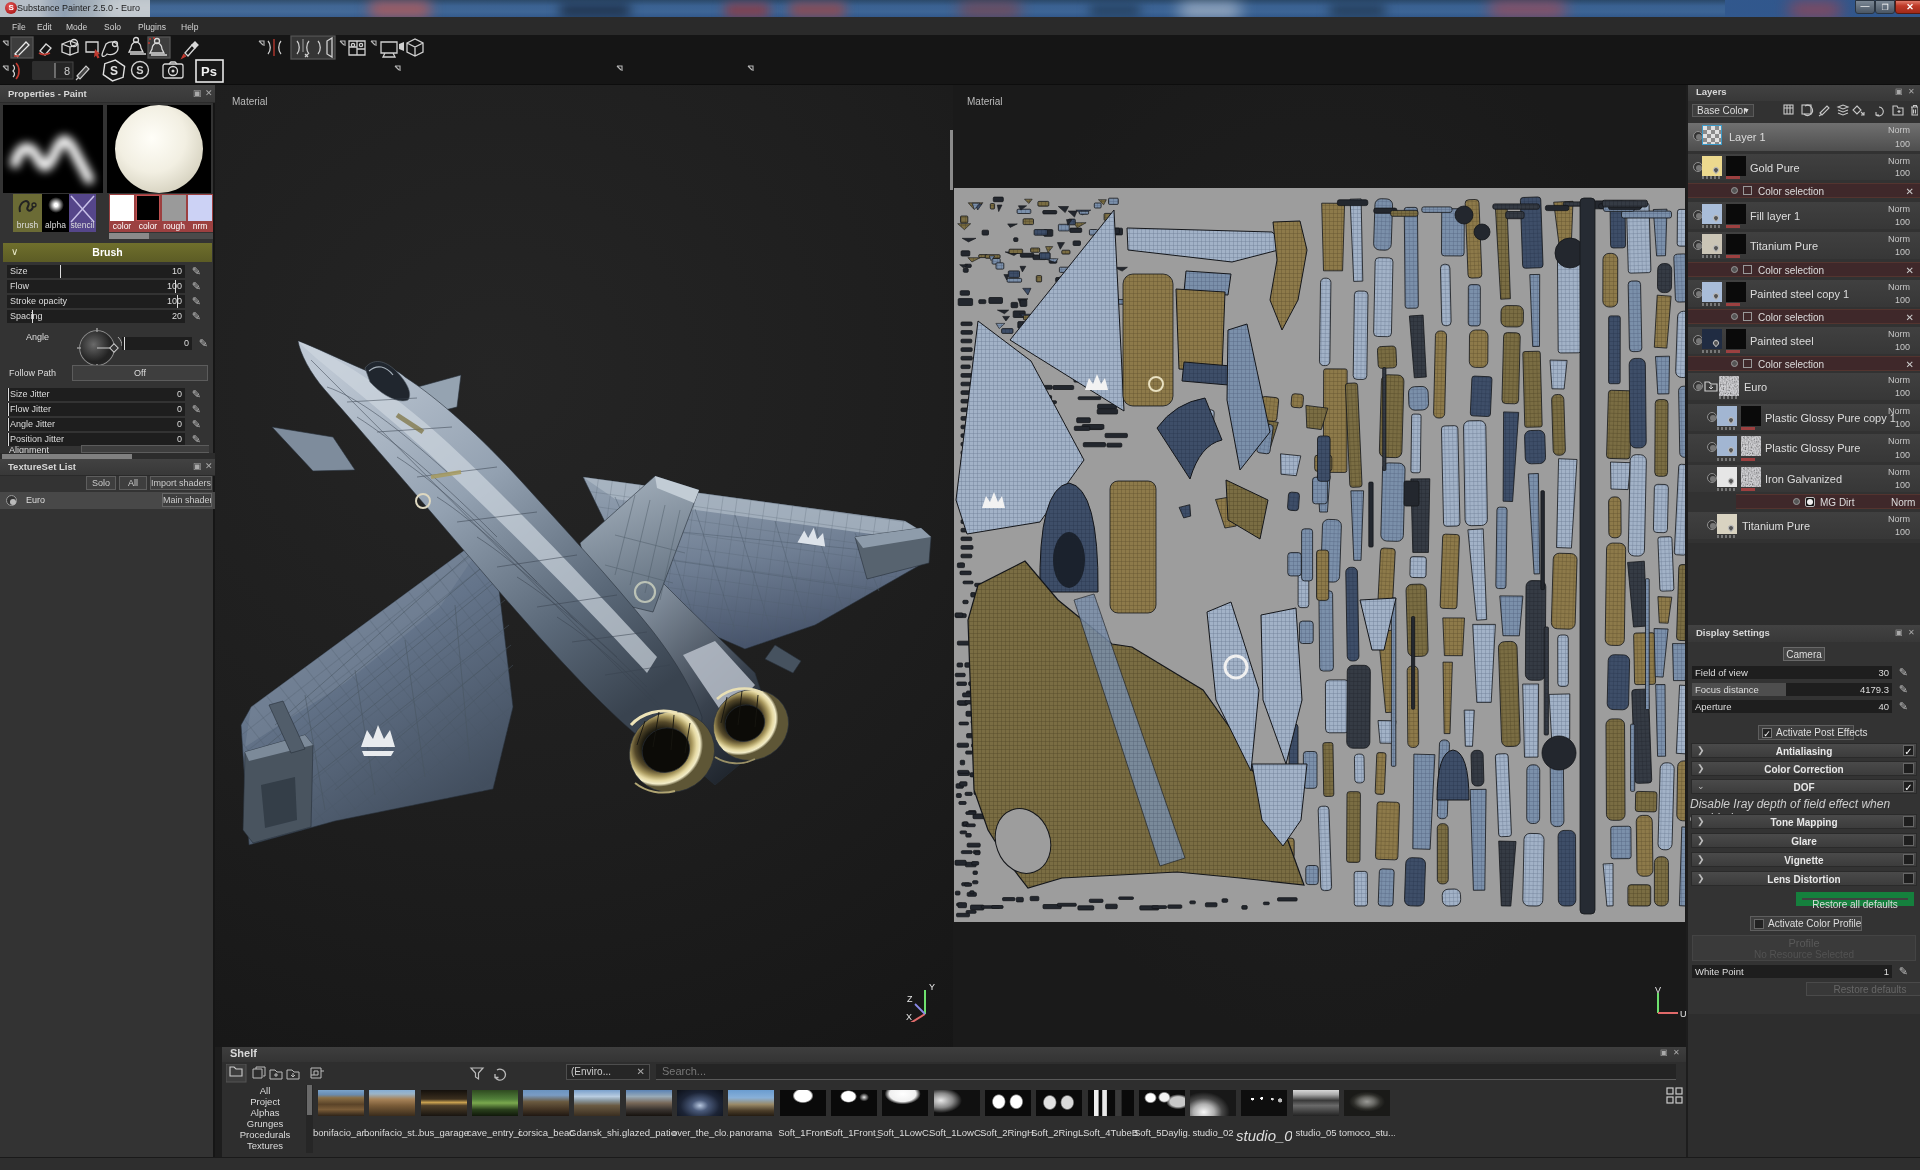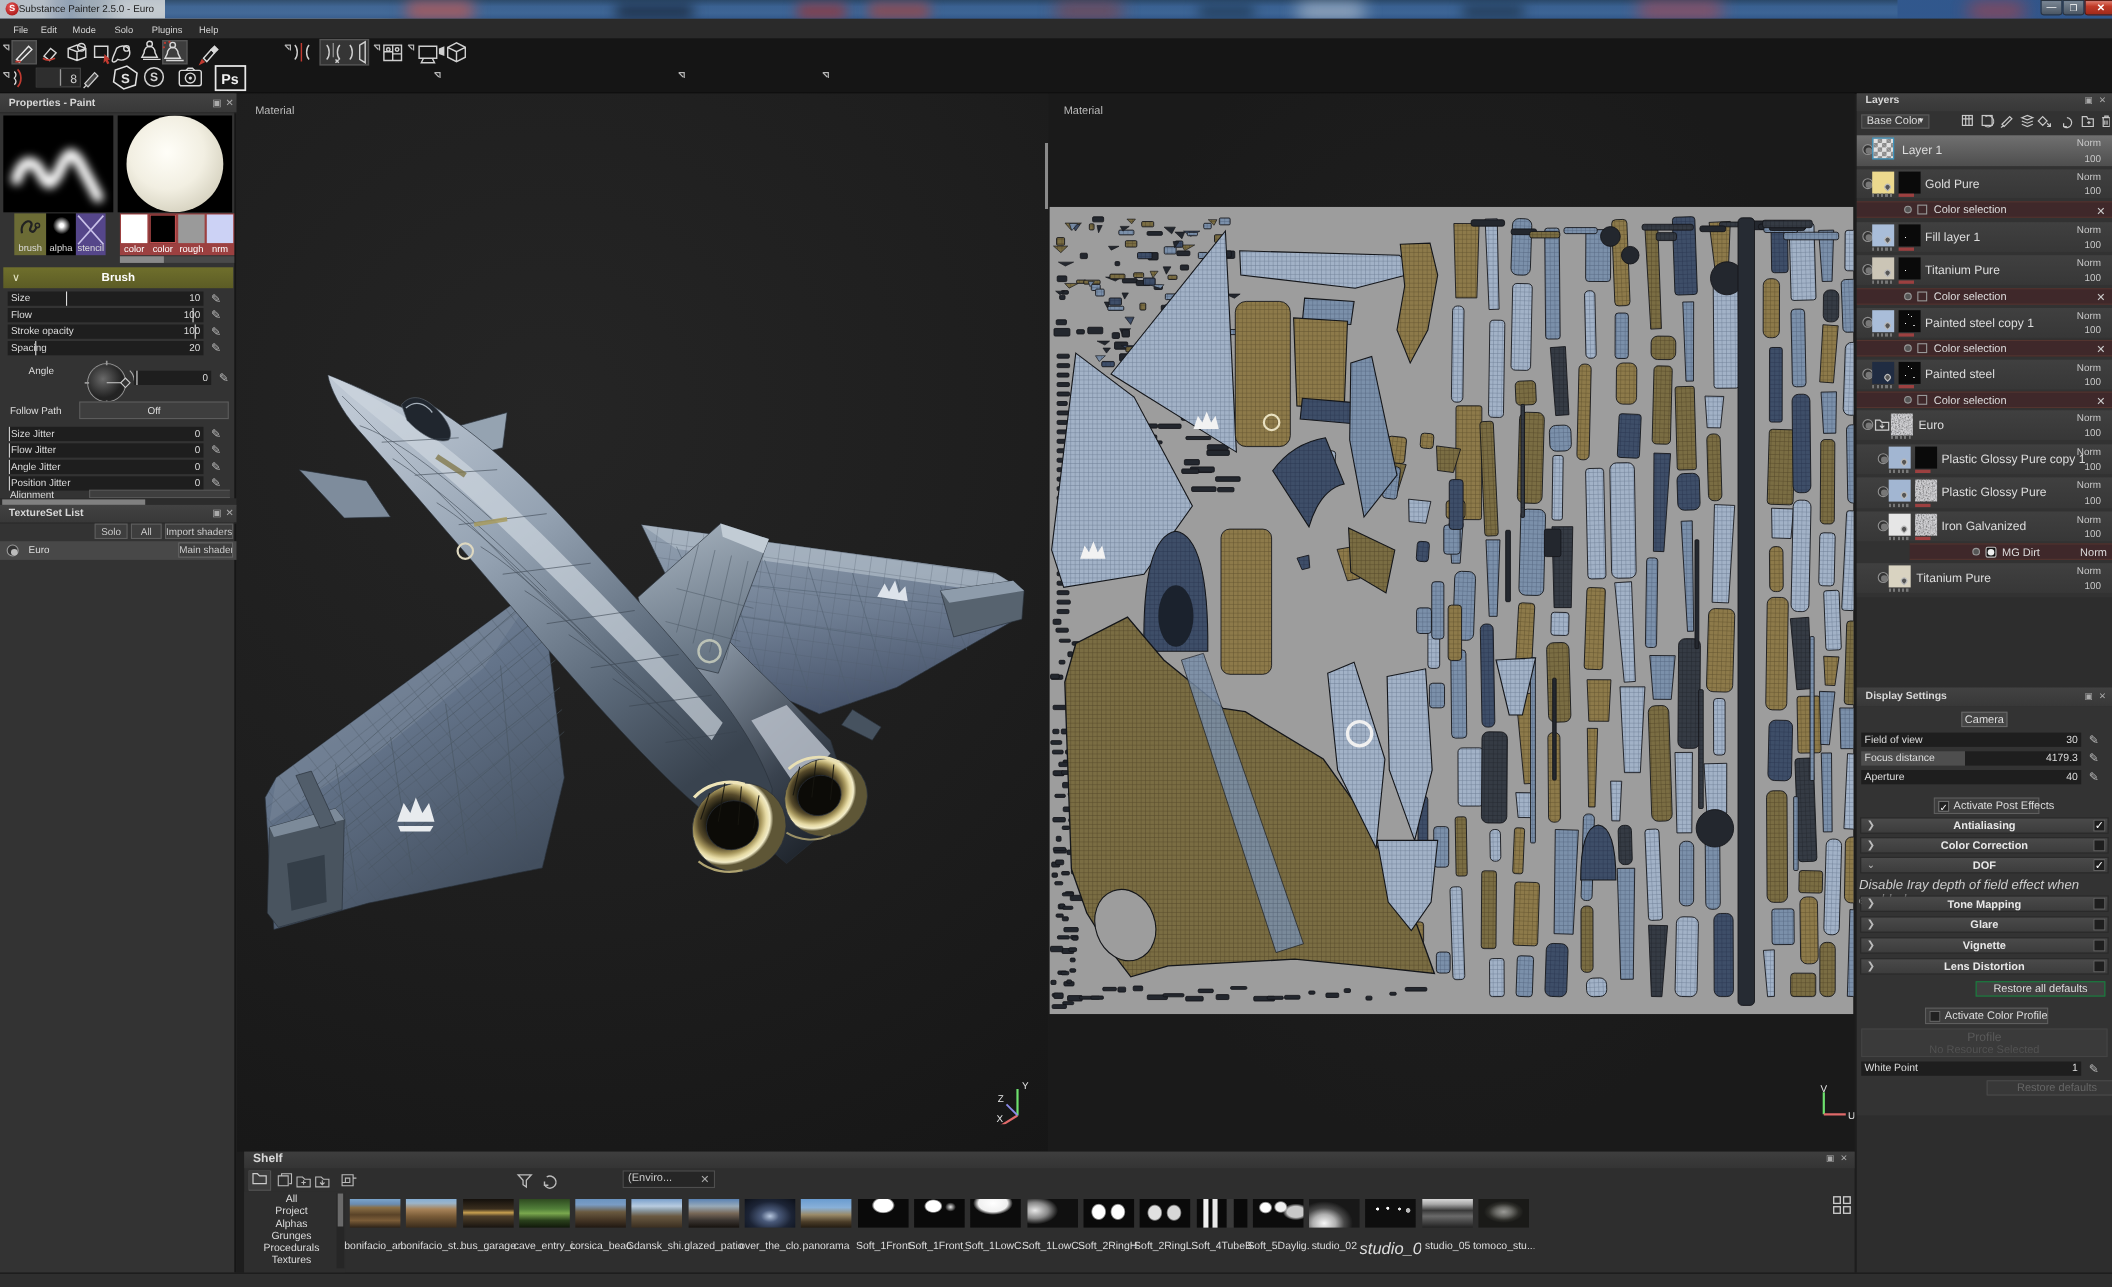--- a/index.html
+++ b/index.html
@@ -1155,21 +1155,21 @@
     <div class="secbar" style="top:767px;">
         <span class="ch">❯</span>
         <b>Vignette</b>
         <span class="cbox"></span>
       </div>
     <div class="secbar" style="top:786px;">
         <span class="ch">❯</span>
         <b>Lens Distortion</b>
         <span class="cbox"></span>
       </div>
-    <div class="abs" style="left:108px;top:807px;width:118px;height:14px;background:#404040;border:1px solid #15803d;color:#ddd;font-size:10px;text-align:center;line-height:13px;">Restore all defaults</div>
+    <div class="abs" style="left:108px;top:807px;width:118px;height:14px;background:#404040;border:6px solid #15803d;color:#ddd;font-size:10px;text-align:center;line-height:13px;">Restore all defaults</div>
     <div class="abs" style="left:62px;top:831px;width:112px;height:15px;background:#3e3e3e;border:1px solid #5e5e5e;">
       <div class="abs" style="left:3px;top:2px;width:10px;height:10px;background:#222;border:1px solid #666;"></div>
       <span class="abs" style="left:17px;top:1px;color:#ddd;font-size:10px;white-space:nowrap;">Activate Color Profile</span>
     </div>
     <div class="abs" style="left:4px;top:850px;width:224px;height:26px;background:#3a3a3a;border:1px solid #444;">
       <div style="text-align:center;color:#595959;font-size:11px;padding-top:1px;">Profile</div>
       <div style="text-align:center;color:#525252;font-size:10px;">No Resource Selected</div>
     </div>
     <div class="abs srow" style="top:880px;">
         <b>White Point</b>
@@ -1193,20 +1193,23 @@
         <path d="M85 4 h10 v10 h-10 z M88 7 h4 v4 h-4 z M95 7 h3 M85 11 h3"></path>
       </g>
     </svg>
     <svg class="abs" style="left:247px;top:17px;" width="120" height="20">
       <path d="M2 4 h12 l-4.5 5 v6 l-3 -2 v-4 z" fill="none" stroke="#bbb" stroke-width="1.2"></path>
       <path d="M28 6 a5.5 5.5 0 1 1 -2 7 m0 -3 v3.5 h3.5" fill="none" stroke="#bbb" stroke-width="1.3"></path>
     </svg>
     <div class="abs" style="left:344px;top:17px;width:84px;height:16px;background:#262626;border:1px solid #4e4e4e;color:#ccc;font-size:10px;">
       <span style="position:absolute;left:4px;top:1px;">(Enviro...</span>
       <span style="position:absolute;right:4px;top:1px;color:#aaa;">✕</span>
+    </div>
+    <div class="abs" style="left:434px;top:17px;width:1020px;height:16px;background:#242424;border-bottom:1px solid #5a5a5a;color:#777;font-size:11px;">
+      <span style="position:absolute;left:6px;top:1px;">Search...</span>
     </div>
     <div class="abs" style="left:0;top:36px;width:92px;height:74px;background:#2e2e2e;">
       <div style="position:absolute;left:0;top:2px;width:86px;text-align:center;color:#ddd;font-size:9.5px;line-height:11px;">All<br>Project<br>Alphas<br>Grunges<br>Procedurals<br>Textures</div>
       <div style="position:absolute;left:84px;top:2px;width:7px;height:68px;background:#262626;">
           <div style="position:absolute;left:1px;top:0;width:5px;height:30px;background:#6a6a6a;"></div>
         </div>
     </div>
     <div class="abs" style="left:96px;top:43px;width:46px;height:26px;background:linear-gradient(180deg,#7aa4cc 0%,#6a8cb0 18%,#8a6f46 30%,#5a4328 55%,#7a5c38 75%,#2e2318 100%);"></div>
     <div class="abs" style="left:91px;top:80px;width:56px;text-align:center;color:#ddd;font-size:9.5px;white-space:nowrap;overflow:hidden;">bonifacio_ar...</div>
     <div class="abs" style="left:147px;top:43px;width:46px;height:26px;background:linear-gradient(180deg,#86aed4 0%,#9bb4c8 15%,#a8845a 35%,#7a5c38 60%,#3a2c1c 100%);"></div>

